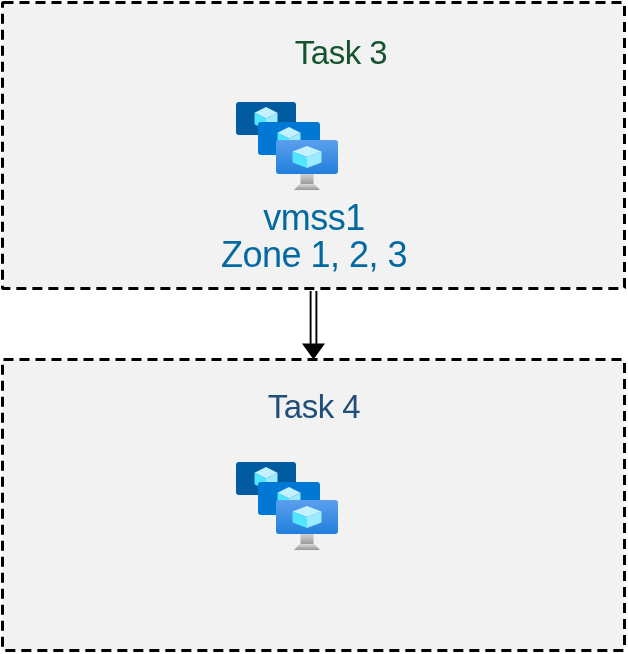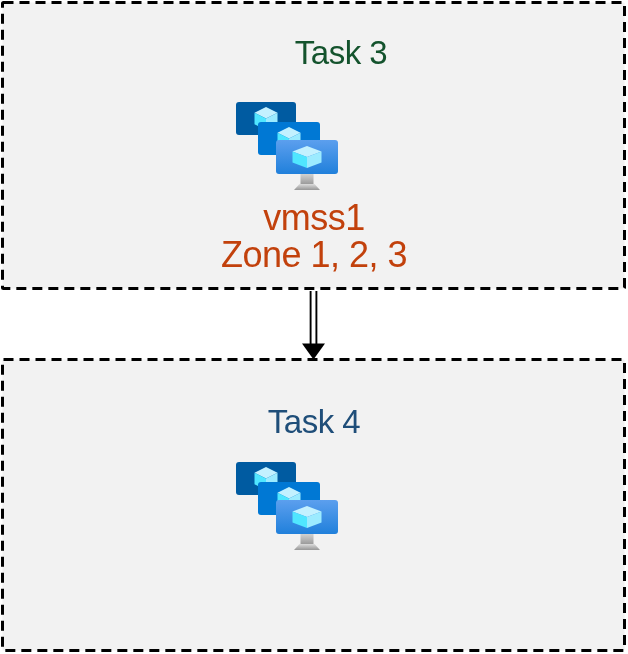--- a/index.html
+++ b/index.html
@@ -17,21 +17,21 @@
     color: #1F4E79; letter-spacing: -0.5px;
   }
   .task-label {
     position: absolute; left: 0; width: 628px;
     text-align: center; font-size: 36px; line-height: 37px;
     color: #000000; letter-spacing: -0.5px;
   }
   .task-label span { display: block; }
   #title-task3 { top: 35px; }
   #label-task3 { top: 199px; }
-  #title-task4 { top: 404px; }
+  #title-task4 { top: 389px; }
   #label-task4 { top: 573px; }
   .vmss-icon { position: absolute; width: 102px; height: 90px; }
   #icon-task3 { left: 236px; top: 100px; }
   #icon-task4 { left: 236px; top: 460px; }
 </style>
 </head>
 <body>
 
 <div id="stage">
 
@@ -75,21 +75,21 @@
       <polygon points="58,90 63.5,84 78.5,84 84,90" fill="url(#gStand)"></polygon>
       <rect x="40" y="40" width="62" height="34" rx="3" fill="url(#gFront)"></rect>
       <g>
         <polygon points="71,46 85.5,51.5 71,57 56.5,51.5" fill="#C3F1FF"></polygon>
         <polygon points="56.5,51.5 71,57 71,68 56.5,62.5" fill="#50E6FF"></polygon>
         <polygon points="71,57 85.5,51.5 85.5,62.5 71,68" fill="#9CEBFF"></polygon>
       </g>
     </g>
   </svg>
 
-  <div id="label-task3" class="task-label" style="color: #c2410c; text-align: center;">
+  <div id="label-task3" class="task-label" style="color: #0369a1; text-align: center;">
     <span>vmss1</span>
     <span>Zone 1, 2, 3</span>
   </div>
 
   <div id="title-task4" class="task-title" style="color: rgb(31, 78, 121);">Task 4</div>
 
   <svg id="icon-task4" class="vmss-icon" viewBox="0 0 102 90">
     <g>
       <rect x="0" y="2" width="60" height="33" rx="3" fill="#005BA1"></rect>
       <g>

